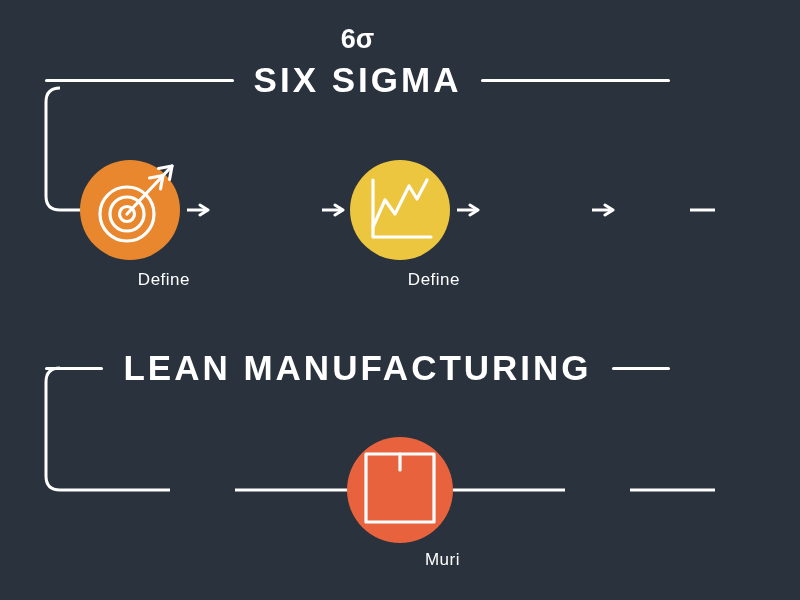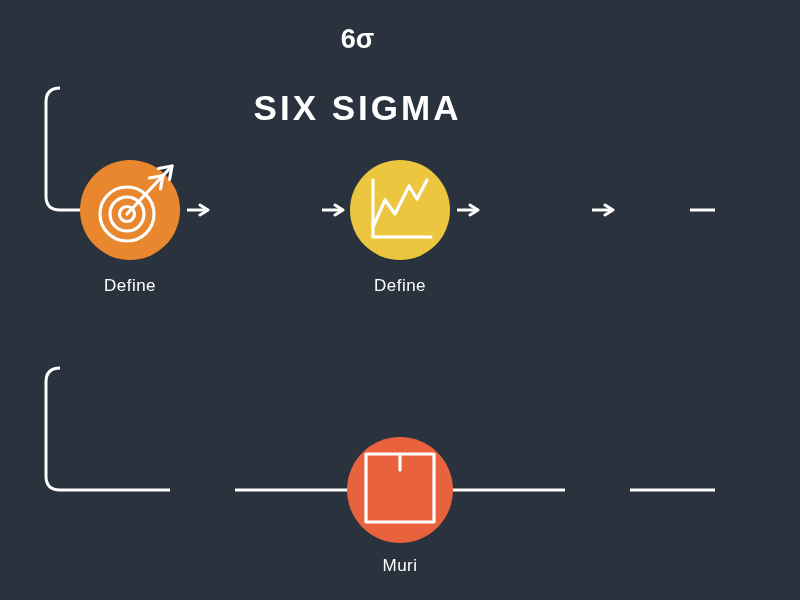--- a/index.html
+++ b/index.html
@@ -15,25 +15,25 @@
   }
   .title-row{
     position:absolute;left:45px;right:45px;height:42px;
     display:flex;align-items:center;gap:20px;
   }
   .title-row .rule{flex:1;height:3px;background:#ffffff;border-radius:2px;}
   .title-row h1{
     margin:0;color:#ffffff;font-size:35px;line-height:42px;font-weight:bold;
     letter-spacing:3px;white-space:nowrap;
   }
-  .row-six{top:67px;flex-direction:column;}
+  .row-six{top:59px;}
   .row-lean{top:347px;}
   .step{
     position:absolute;width:120px;display:flex;flex-direction:column;
-    align-items:center;gap:6px;
+    align-items:flex-end;
   }
   .step svg{overflow:visible;display:block;}
   .icon{stroke:#ffffff;stroke-width:3.2;fill:none;stroke-linecap:round;stroke-linejoin:round;}
   .step-label{color:#ffffff;font-size:17px;line-height:20px;letter-spacing:.5px;}
 </style>
 </head>
 <body>
 
 <div class="canvas">
 
@@ -84,20 +84,25 @@
       <g class="icon">
         <path d="M33 30 V87 H91"></path>
         <path d="M33 77 L45 50 L55 64 L69 36 L77 49 L87 30"></path>
       </g>
     </svg>
     <div class="step-label">Define</div>
   </div>
 
 
 
+  <div class="title-row row-lean">
+    <span class="rule"></span>
+    <h1>LEAN MANUFACTURING</h1>
+    <span class="rule"></span>
+  </div>
 
 
   <div class="step" style="left:340px;top:430px">
     <svg width="120" height="120" viewBox="0 0 120 120">
       <circle cx="60" cy="60" r="53" fill="#e8623d"></circle>
       <g class="icon">
         <rect x="26" y="24" width="68" height="68"></rect>
         <path d="M60 24 V40"></path>
       </g>
     </svg>

